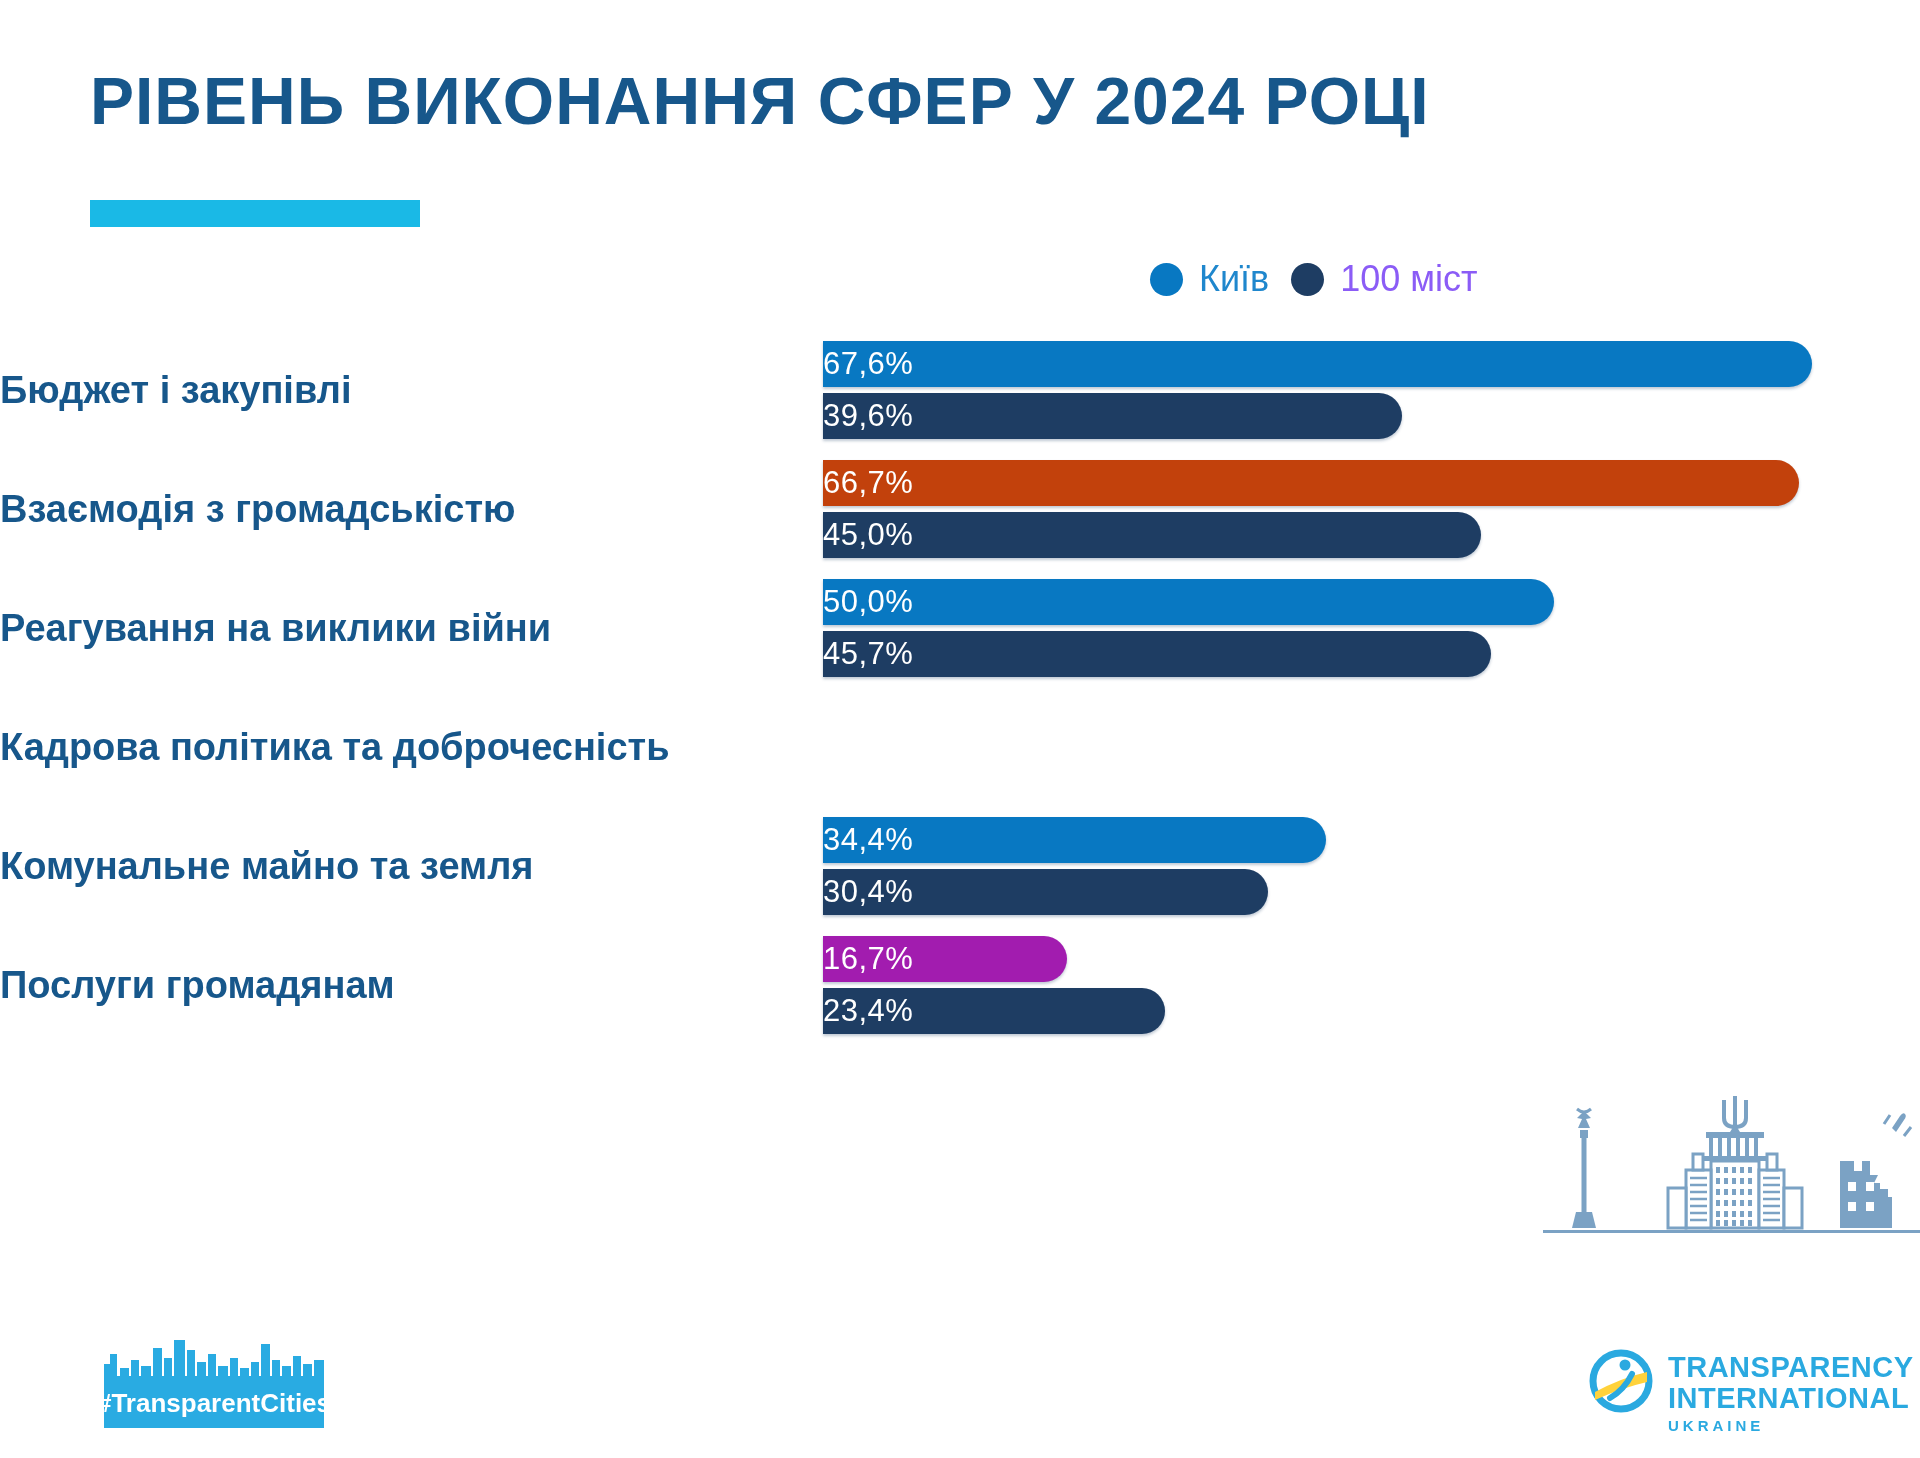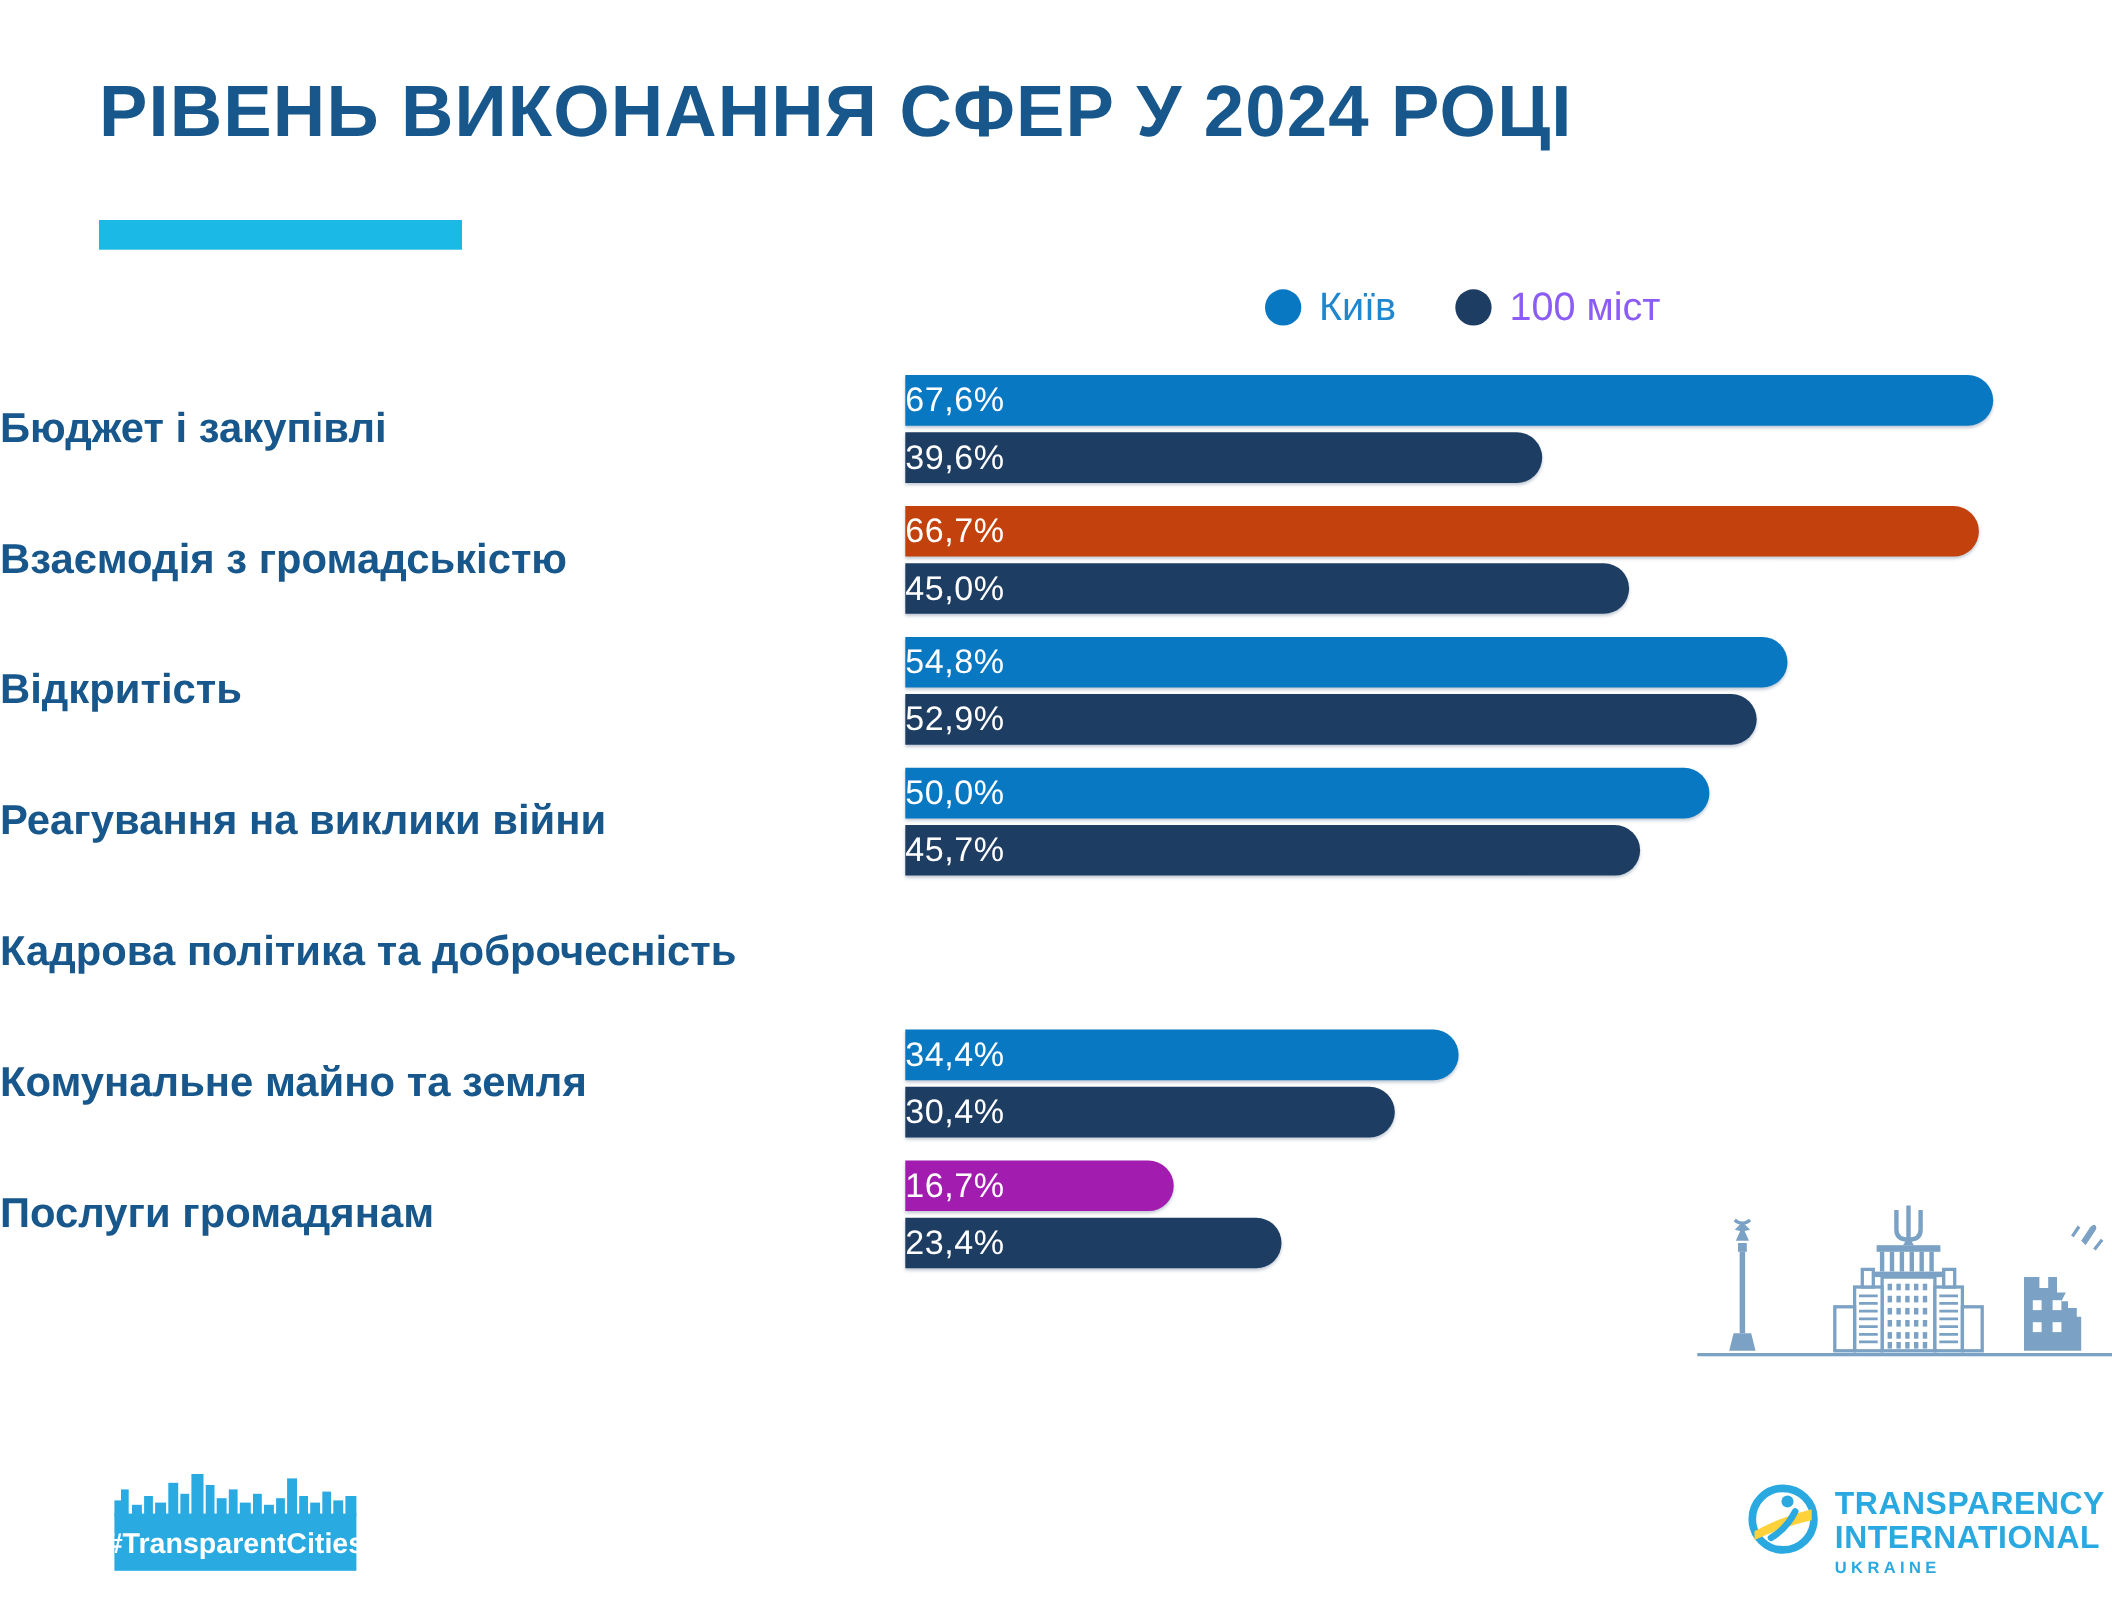--- a/index.html
+++ b/index.html
@@ -17,21 +17,21 @@
     color:#17578b; line-height:1.15;
   }
   .title-accent {
     position:absolute; left:90px; top:200px;
     width:330px; height:27px; background:#1ab9e6;
   }
 
   
   .legend {
     position:absolute; left:1150px; top:258px;
-    display:flex; align-items:center; gap:54px;
+    display:flex; align-items:center; gap:22px;
   }
   .legend-item { display:flex; align-items:center; gap:16px; }
   .legend-dot { width:33px; height:33px; border-radius:50%; }
   .legend-label { font-size:36px; }
   .legend-label.kyiv { color:#1f87cd; }
   .legend-label.cities { color:#8b5cf6; }
 
   
   .chart {
     position:absolute; left:0; top:341px; width:1920px;
@@ -110,31 +110,20 @@
       <div class="bars">
         <div class="bar" style="width: 88.9333%; background: #c2410c;">
           <span class="val">66,7%</span>
         </div>
         <div class="bar" style="width: 60%; background: rgb(30, 61, 99);">
           <span class="val">45,0%</span>
         </div>
       </div>
     </div>
 
-    <div class="chart-row">
-      <div class="cat-label">Відкритість</div>
-      <div class="bars">
-        <div class="bar" style="width: 73.0667%; background: rgb(8, 120, 194);">
-          <span class="val">54,8%</span>
-        </div>
-        <div class="bar" style="width: 70.5333%; background: rgb(30, 61, 99);">
-          <span class="val">52,9%</span>
-        </div>
-      </div>
-    </div>
 
     <div class="chart-row">
       <div class="cat-label">Реагування на виклики війни</div>
       <div class="bars">
         <div class="bar" style="width: 66.6667%; background: rgb(8, 120, 194);">
           <span class="val">50,0%</span>
         </div>
         <div class="bar" style="width: 60.9333%; background: rgb(30, 61, 99);">
           <span class="val">45,7%</span>
         </div>

